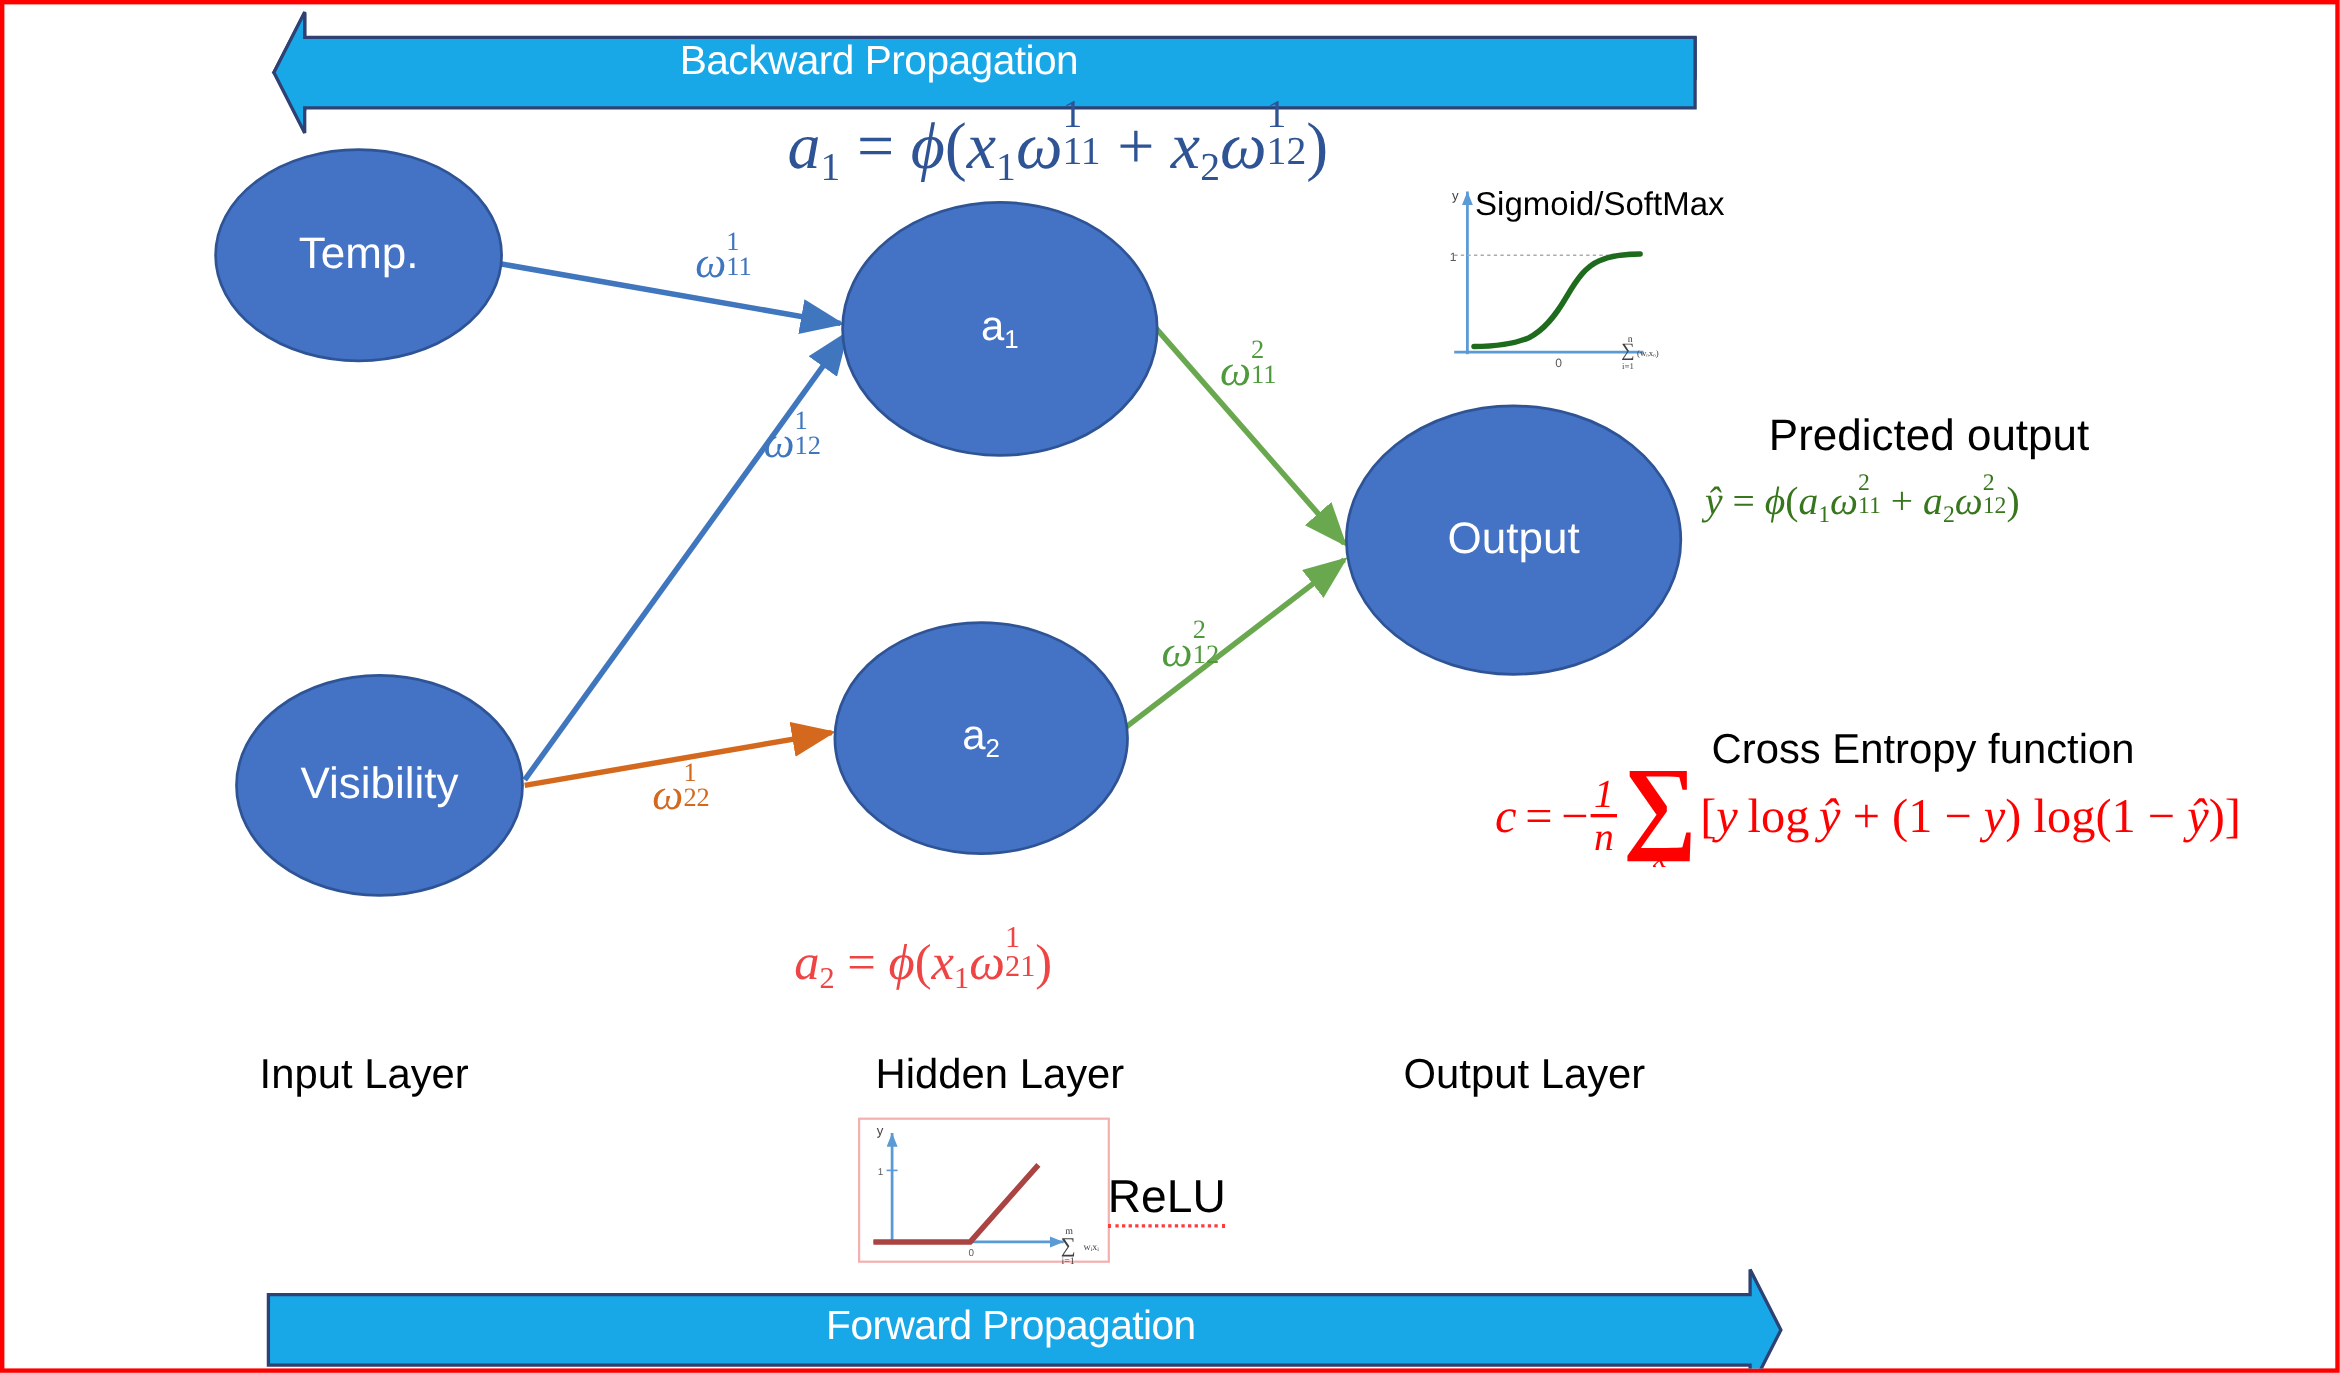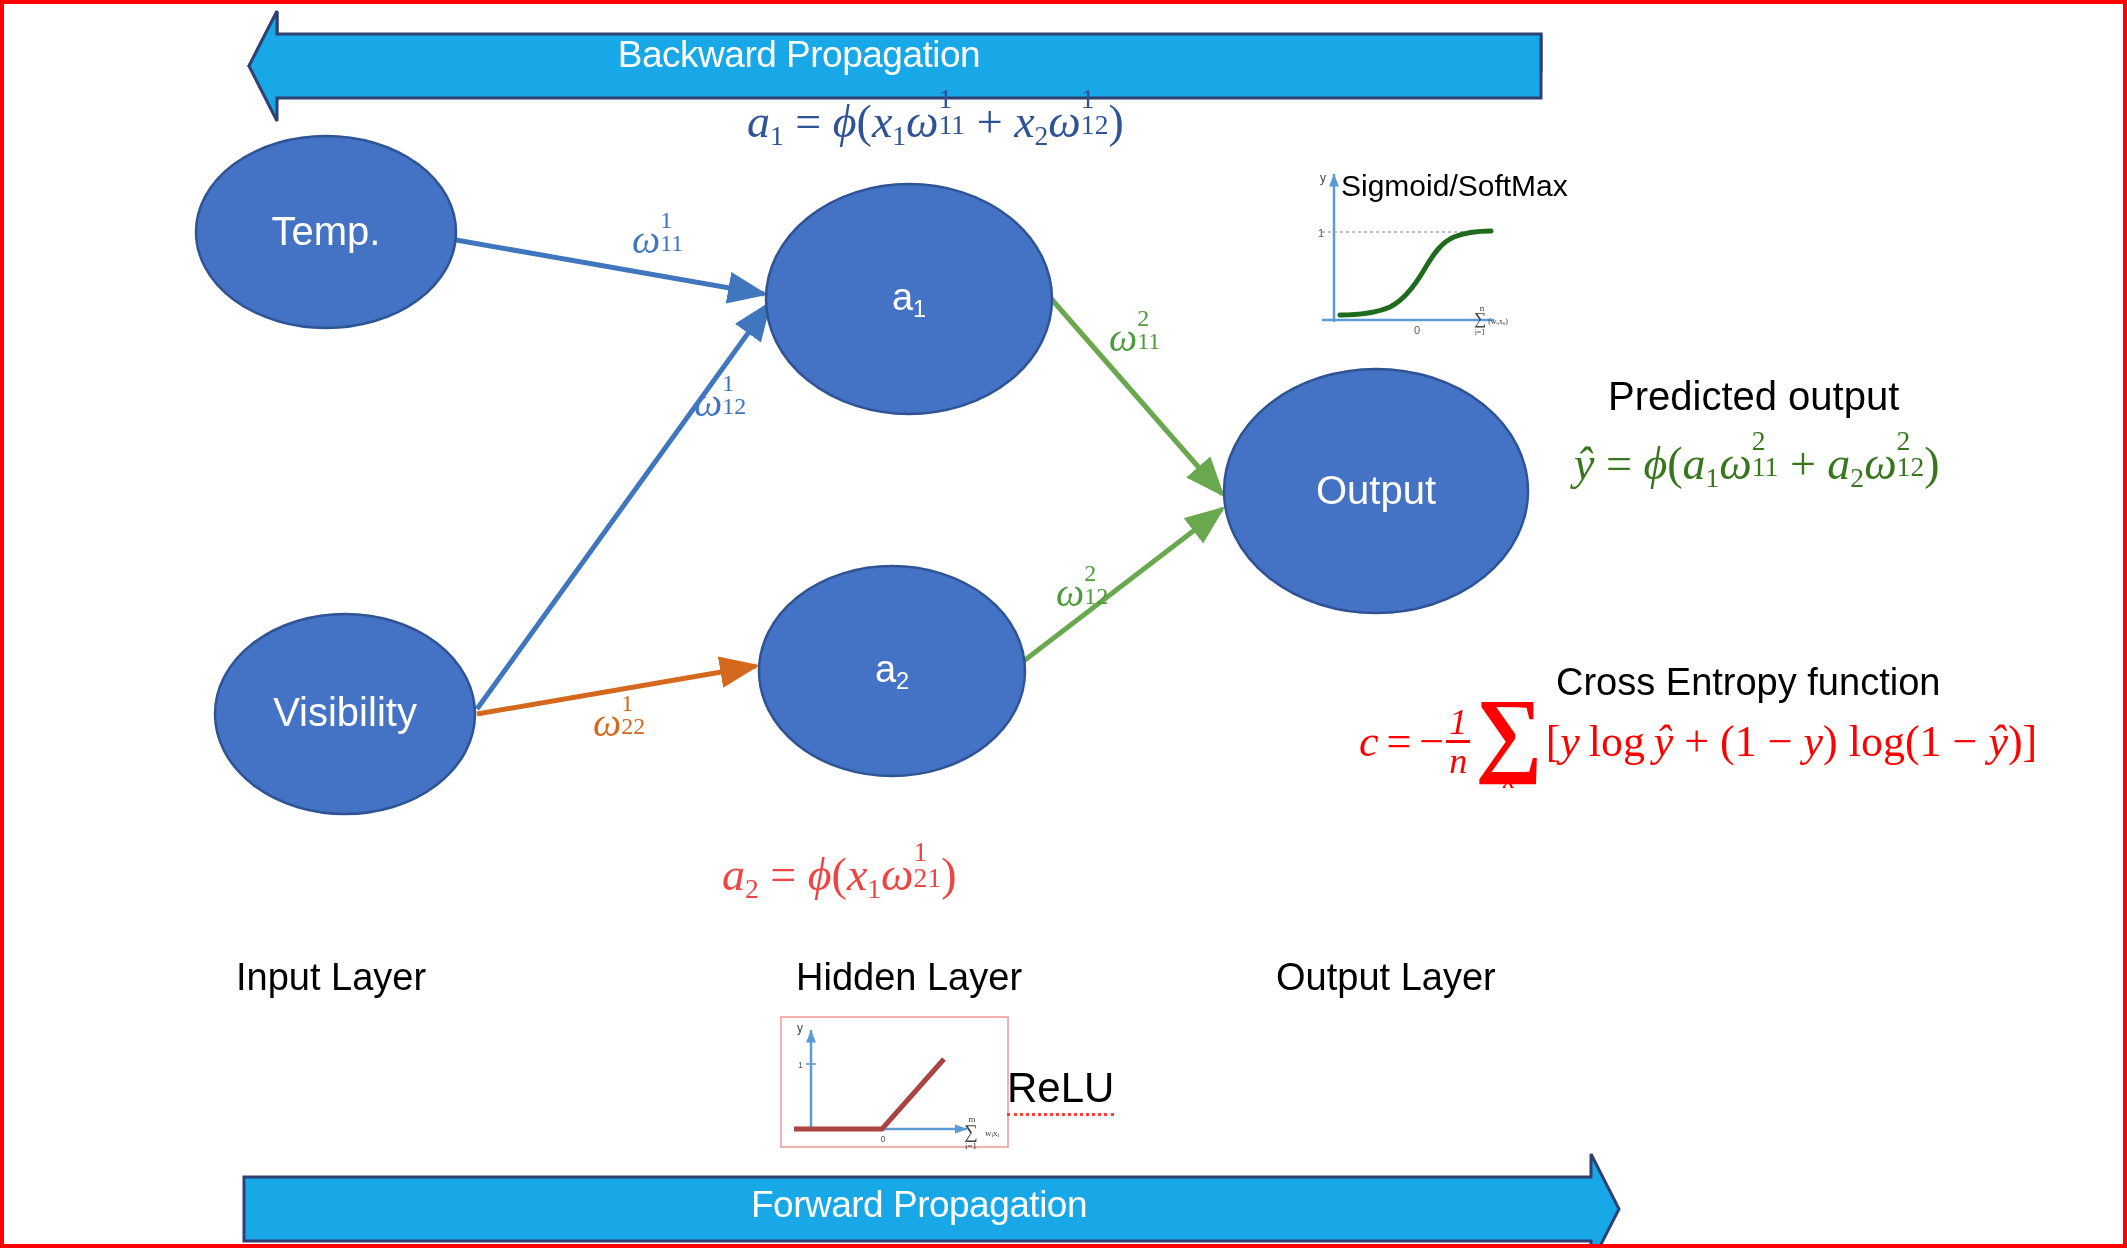--- a/index.html
+++ b/index.html
@@ -282,34 +282,34 @@
   </div>
 
   <div class="wlabel w-green" style="left:1105px; top:303px;">
     <span>ω</span><span class="ud"><span class="u">2</span><span class="d">11</span></span>
   </div>
 
   <div class="wlabel w-green" style="left:1052px; top:558px;">
     <span>ω</span><span class="ud"><span class="u">2</span><span class="d">12</span></span>
   </div>
 
-  <div class="eq eq-blue" style="left:712px; top:82px; font-size:46px;margin-left:31px;">
+  <div class="eq eq-blue" style="left:712px; top:82px; font-size:60px;">
     <i>a</i><span class="dn">1</span>
     <span class="rm"> = </span>
     <i>ϕ</i><span class="rm">(</span><i>x</i><span class="dn">1</span><i>ω</i><span class="ud"><span class="u">1</span><span class="d">11</span></span>
     <span class="rm"> + </span><i>x</i><span class="dn">2</span><i>ω</i><span class="ud"><span class="u">1</span><span class="d">12</span></span><span class="rm">)</span>
   </div>
 
   <div class="eq eq-orange" style="left:718px; top:835px; font-size:46px;">
     <i>a</i><span class="dn">2</span>
     <span class="rm"> = </span>
     <i>ϕ</i><span class="rm">(</span><i>x</i><span class="dn">1</span><i>ω</i><span class="ud"><span class="u">1</span><span class="d">21</span></span><span class="rm">)</span>
   </div>
 
-  <div class="eq eq-green" style="left:1546px; top:424px; font-size:46px;margin-left:24px;">
+  <div class="eq eq-green" style="left:1546px; top:424px; font-size:36px;">
     <i>ŷ</i>
     <span class="rm"> = </span>
     <i>ϕ</i><span class="rm">(</span><i>a</i><span class="dn">1</span><i>ω</i><span class="ud"><span class="u">2</span><span class="d">11</span></span>
     <span class="rm"> + </span><i>a</i><span class="dn">2</span><i>ω</i><span class="ud"><span class="u">2</span><span class="d">12</span></span><span class="rm">)</span>
   </div>
 
   <div class="caption" style="left:1604px; top:370px; font-size:40px;">Predicted output</div>
 
   <div class="caption" style="left:1552px; top:657px; font-size:38px;">Cross Entropy function</div>
 

